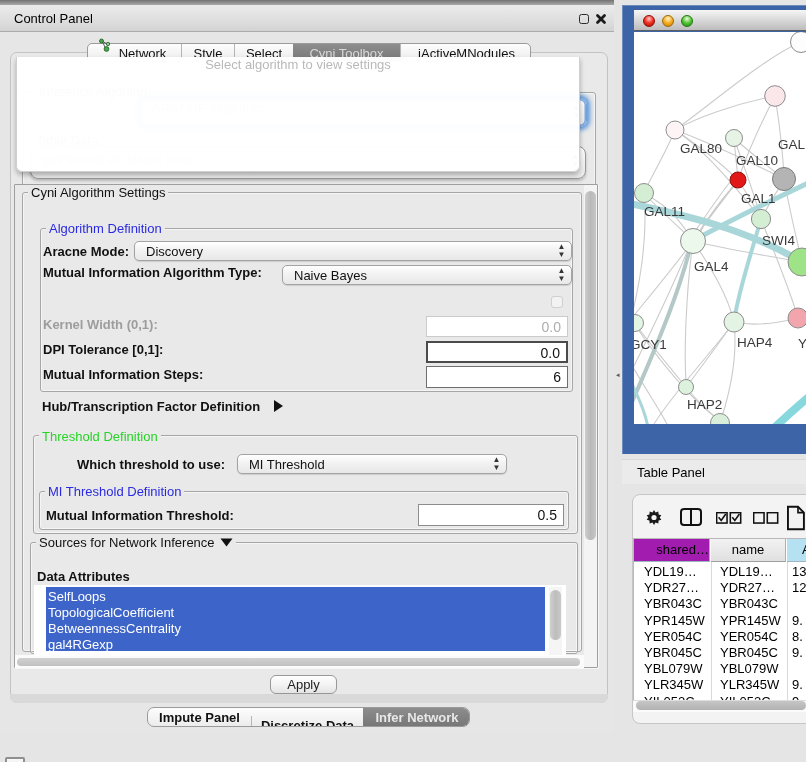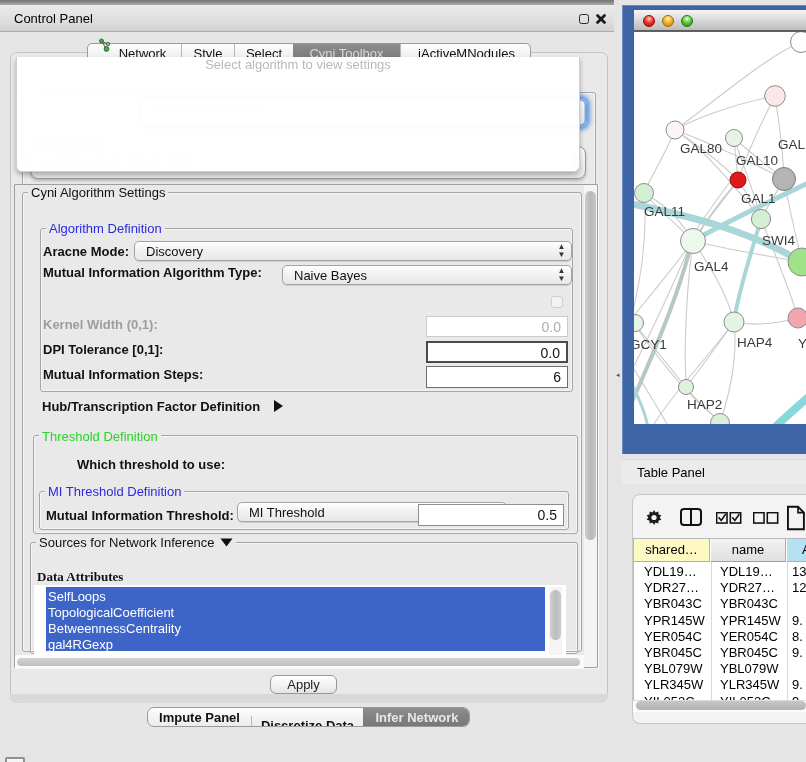--- a/index.html
+++ b/index.html
@@ -91,32 +91,32 @@
 
 <div class="lbl" style="position:absolute;left:42px;top:399px;">Hub/Transcription Factor Definition</div>
 <svg class="abs" style="left:272px;top:399px;" width="12" height="14" viewBox="0 0 12 14">
       <path d="M2 1 L11 7 L2 13 Z" fill="#111"></path>
     </svg>
 
 <div class="grp" style="left:33px;top:435px;width:545px;height:99px;"></div>
 <div class="gtitle" style="left:39px;top:429px;color:#27d427;">Threshold Definition</div>
 
 <div class="lbl" style="position:absolute;left:77px;top:457px;">Which threshold to use:</div>
-<div class="combo" style="left:237px;top:454px;width:270px;margin-top:48px;">MI Threshold<span class="arr">▲<br>▼</span></div>
+<div class="combo" style="left:237px;top:454px;width:270px;">MI Threshold<span class="arr">▲<br>▼</span></div>
 
 <div class="grp" style="left:39px;top:491px;width:530px;height:39px;"></div>
 <div class="gtitle" style="left:45px;top:484px;color:#2a2ae0;">MI Threshold Definition</div>
 <div class="lbl" style="position:absolute;left:46px;top:508px;">Mutual Information Threshold:</div>
 <div class="field" style="left:418px;top:504px;width:146px;height:22px;border:1px solid #8d8d8d;">0.5</div>
 
 <div class="grp" style="left:30px;top:542px;width:548px;height:112px;"></div>
 <div class="gtitle" style="left:36px;top:535px;color:#111;">Sources for Network Inference <svg width="13" height="9" viewBox="0 0 13 9" style="margin-left:2px;">
         <path d="M0.5 0.5 L12.5 0.5 L6.5 8.5 Z" fill="#111"></path>
       </svg></div>
-<div class="lbl" style="position:absolute;left:37px;top:569px;font-family:Liberation Serif, serif;">Data Attributes</div>
+<div class="lbl" style="position:absolute;left:37px;top:569px;">Data Attributes</div>
 
 <div class="abs" style="left:34px;top:585px;width:532px;height:71px;background:#fff;"></div>
 <div class="abs" style="left:46px;top:587px;width:499px;height:64px;background:#3d64c8;"></div>
 <div class="abs" style="left:48px;top:589px;font-size:13px;color:#fff;line-height:16px;white-space:nowrap;">SelfLoops<br>TopologicalCoefficient<br>BetweennessCentrality<br>gal4RGexp</div>
 <div class="abs" style="left:549px;top:587px;width:13px;height:68px;background:#f5f5f5;"></div>
 <div class="abs" style="left:550px;top:590px;width:11px;height:50px;background:linear-gradient(90deg,#cfcfcf,#bdbdbd 50%,#c9c9c9);border-radius:6px;"></div>
 
 <div class="abs" style="left:270px;top:675px;width:67px;height:19px;background:linear-gradient(#ffffff,#f2f2f2 55%,#e4e4e4);border:1px solid #989898;border-radius:6px;font-size:13px;color:#222;text-align:center;line-height:17px;">Apply</div>
 
 <div class="abs" style="left:10px;top:694px;width:598px;height:9px;background:#d9d9d9;border-radius:0 0 7px 7px;"></div>
@@ -236,21 +236,21 @@
 <svg class="abs" style="left:753px;top:512px;" width="26" height="13" viewBox="0 0 20 10">
   <rect x="0.5" y="0.5" width="8" height="8" fill="none" stroke="#111" stroke-width="1.2"></rect>
   <rect x="11" y="0.5" width="8" height="8" fill="none" stroke="#111" stroke-width="1.2"></rect>
 </svg>
 <svg class="abs" style="left:786px;top:505px;" width="24" height="26" viewBox="0 0 20 22">
   <path d="M1.5 1.5 L10 1.5 L15 6.5 L15 20.5 L1.5 20.5 Z" fill="#f3f3f3" stroke="#111" stroke-width="1.6"></path>
   <path d="M10 1.5 L10 6.5 L15 6.5" fill="none" stroke="#111" stroke-width="1.4"></path>
 </svg>
 
 <div class="abs" style="left:633px;top:538px;width:173px;height:174px;background:#fff;border:1px solid #b9b9b9;border-right:none;overflow:hidden;">
-  <div class="abs" style="left:0;top:0;width:76px;height:23px;background:#fef9c3;border-right:1px solid #9fb6c0;border-bottom:1px solid #9fb6c0;font-size:13px;color:#000;text-align:center;line-height:22px;">shared…</div>
+  <div class="abs" style="left:0;top:0;width:76px;height:23px;background:#a21caf;border-right:1px solid #9fb6c0;border-bottom:1px solid #9fb6c0;font-size:13px;color:#000;text-align:right;line-height:22px;">shared…</div>
   <div class="abs" style="left:77px;top:0;width:75px;height:23px;background:linear-gradient(#f2f2f2,#e0e0e0);border-right:1px solid #b0b0b0;border-bottom:1px solid #9f9f9f;font-size:13px;color:#000;text-align:center;line-height:22px;">name</div>
   <div class="abs" style="left:153px;top:0;width:40px;height:23px;background:#b6e1f2;border-bottom:1px solid #9fb6c0;font-size:13px;color:#000;padding-left:15px;line-height:22px;">A</div>
   <div class="abs" style="left:76.5px;top:23px;width:1px;height:151px;background:#d9d9d9;"></div>
   <div class="abs" style="left:152.5px;top:23px;width:1px;height:151px;background:#d9d9d9;"></div>
   <div class="abs" style="left:10px;top:25px;font-size:13px;color:#000;line-height:16.2px;white-space:nowrap;">YDL19…<br>YDR27…<br>YBR043C<br>YPR145W<br>YER054C<br>YBR045C<br>YBL079W<br>YLR345W<br>YIL052C</div>
   <div class="abs" style="left:86px;top:25px;font-size:13px;color:#000;line-height:16.2px;white-space:nowrap;">YDL19…<br>YDR27…<br>YBR043C<br>YPR145W<br>YER054C<br>YBR045C<br>YBL079W<br>YLR345W<br>YIL052C</div>
   <div class="abs" style="left:158px;top:25px;font-size:13px;color:#000;line-height:16.2px;white-space:nowrap;">13<br>12<br><br>9.<br>8.<br>9.<br><br>9.<br>9.</div>
 </div>
 
 <div class="abs" style="left:633px;top:700px;width:173px;height:12px;background:#fbfbfb;border-top:1px solid #ddd;"></div>

